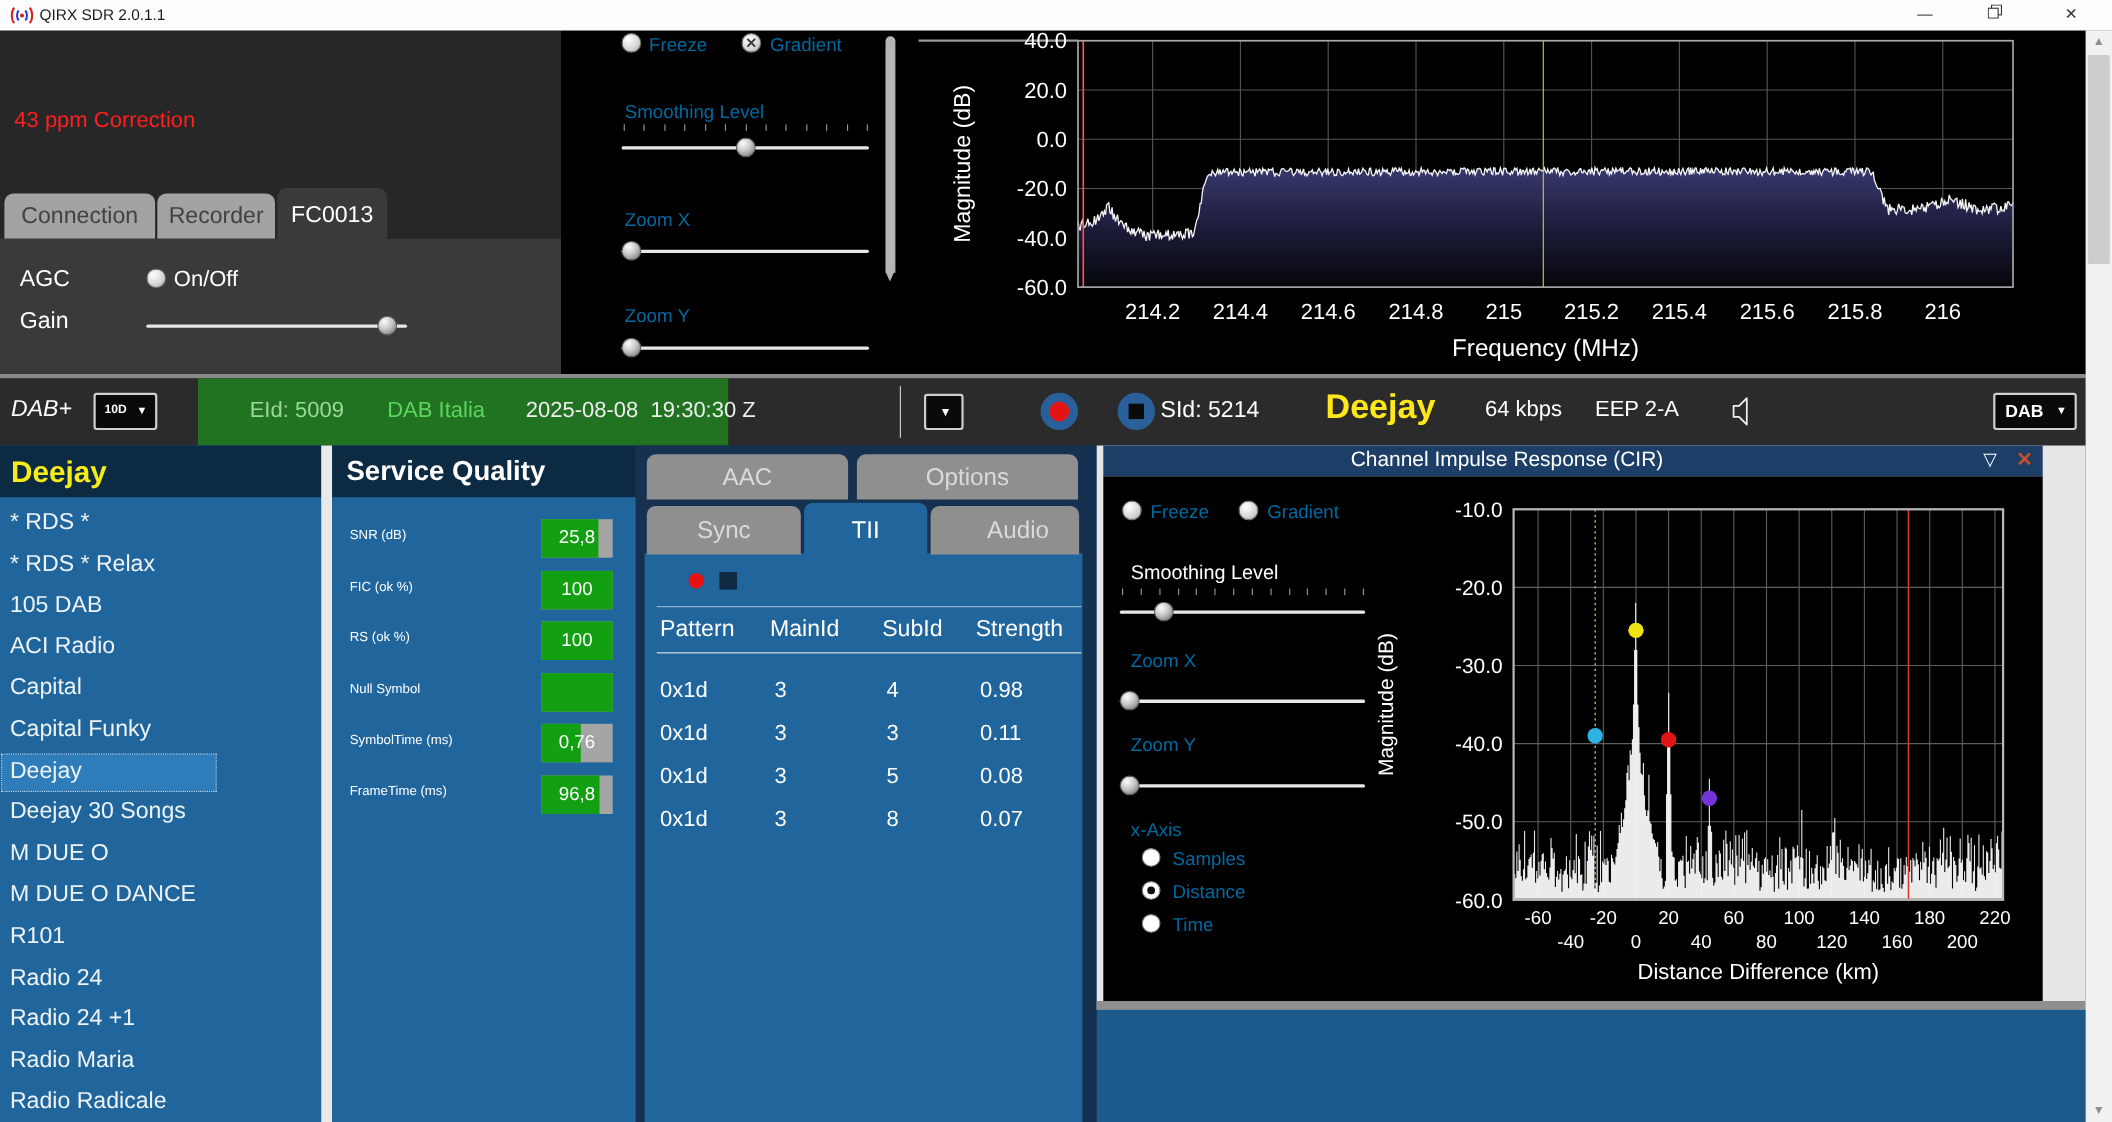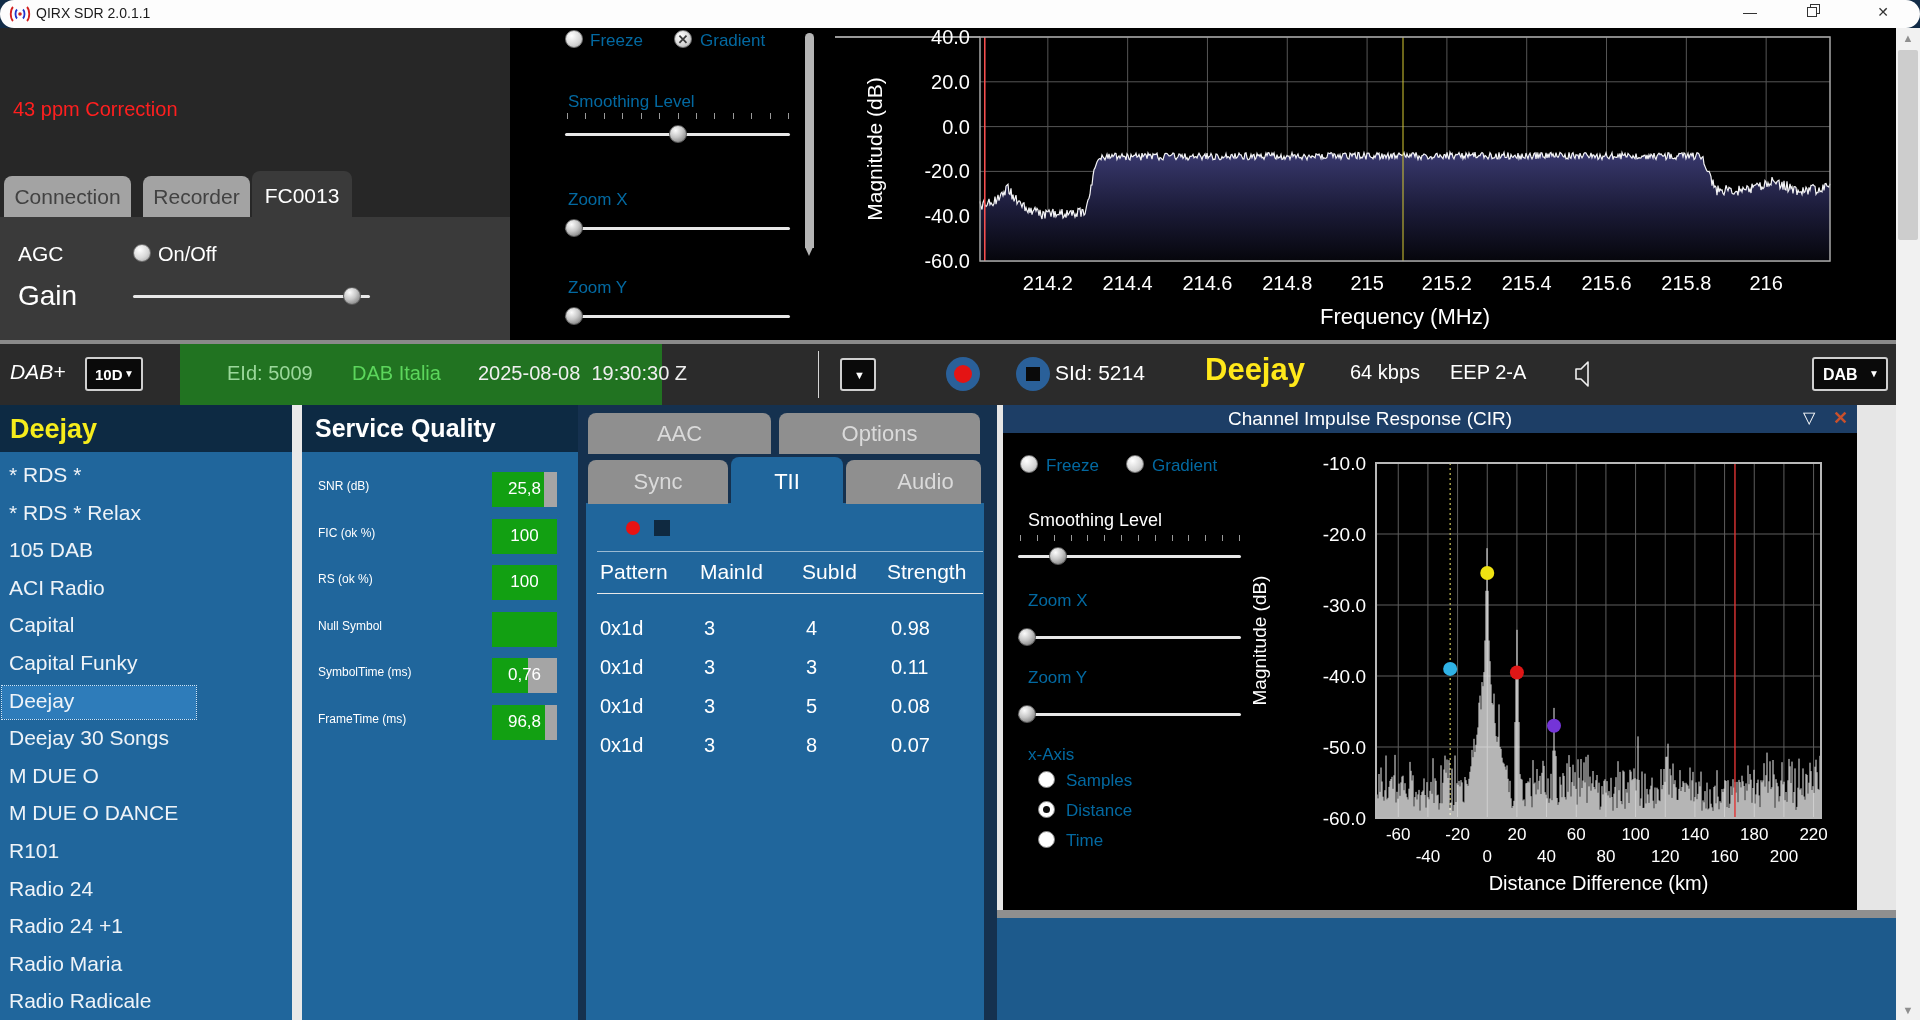--- a/index.html
+++ b/index.html
@@ -1,21 +1,21 @@
 <!DOCTYPE html>
 <html><head>
 <meta charset="utf-8">
 <style>
   html,body{margin:0;padding:0;background:#000;}
   *{box-sizing:border-box;}
   #app{position:relative;width:1920px;height:1020px;overflow:hidden;
        font-family:"Liberation Sans",sans-serif;background:#122c47;}
   .abs{position:absolute;}
   
-  #titlebar{left:0;top:0;width:1920px;height:28px;background:#fdfdfd;color:#1b1b1b;border-radius:14px;}
+  #titlebar{left:0;top:0;width:1920px;height:28px;background:#fdfdfd;color:#1b1b1b;}
   #titlebar .title{left:36px;top:5px;font-size:14px;}
   .winbtn{top:4px;width:30px;height:20px;text-align:center;font-size:14px;color:#333;cursor:default;}
   
   #topsection{left:0;top:28px;width:1896px;height:312px;background:#000;}
   #freq-panel{left:0;top:0;width:510px;height:312px;background:#272727;}
   #freq-display{left:8px;top:0px;color:#fafa28;font-size:55px;letter-spacing:1px;white-space:nowrap;}
   #ppm{left:13px;top:70px;color:#ff1f1f;font-size:20px;}
   .ttab{top:148px;height:41px;background:#a3a3a3;color:#424242;font-size:21px;
         border-radius:8px 8px 0 0;text-align:center;line-height:41px;}
   .ttab.active{top:143px;height:46px;background:#3a3a3a;color:#fff;line-height:50px;}
@@ -101,29 +101,29 @@
       </svg>
     </div>
     <div class="abs winbtn" style="left:1868px">✕</div>
   </div>
 
   <div class="abs" id="topsection">
 
     <div class="abs" id="freq-panel">
       <div class="abs" id="ppm">43 ppm Correction</div>
       <div id="tuner-tabs">
-          <div class="abs ttab" style="left: 4px; width: 127px;">Connection</div>
+          <div class="abs ttab" style="left: 4px; width: 137px;">Connection</div>
           <div class="abs ttab" style="left: 143px; width: 107px;">Recorder</div>
           <div class="abs ttab active" style="left: 252px; width: 100px;">FC0013</div>
         </div>
       <div class="abs" id="freq-content">
         <span class="abs" style="left:18px;top:25px;font-size:21px">AGC</span>
         <span class="abs radio" style="left:133px;top:27px"></span>
         <span class="abs" style="left:158px;top:26px;font-size:20px">On/Off</span>
-        <span class="abs" style="left:18px;top:63px;font-size:28px">Gain</span>
+        <span class="abs" style="left:18px;top:63px;font-size:21px">Gain</span>
         <div class="abs slider" style="left:133px;top:69px;width:237px">
             <div class="track"></div>
             <div class="thumb" style="left: 210.24px;"></div>
           </div>
       </div>
     </div>
 
     <div class="abs" id="spec-controls">
       <span class="abs toggle-circle" style="left:55px;top:2px"></span>
       <span class="abs ctl-label" style="left:80px;top:3px">Freeze</span>
@@ -211,21 +211,21 @@
           <text x="585" y="296" fill="#fff" font-size="22" text-anchor="middle">Frequency (MHz)</text>
           <text x="62" y="121" fill="#fff" font-size="21" text-anchor="middle" transform="rotate(-90 62 121)">Magnitude (dB)</text>
         </svg></div>
   </div>
 
   <div class="abs" id="graybar"></div>
   <div class="abs" id="statusrow">
     <div class="abs" id="status-green"></div>
     <span class="abs" style="left:10px;top:16px;font-size:21px;font-style:italic">DAB+</span>
     <div class="abs dd" style="left:85px;top:13px;width:58px;height:34px">
-      <span class="abs" style="left:8px;top:7px;font-size:15px;font-weight:bold">10D</span>
+      <span class="abs" style="left:8px;top:7px;font-size:11px;font-weight:bold">10D</span>
       <span class="caret">▼</span>
     </div>
     <span class="abs" style="left:227px;top:18px;font-size:20px;color:#9bd89b">EId: 5009</span>
     <span class="abs" style="left:352px;top:18px;font-size:20px;color:#5cd65c">DAB Italia</span>
     <span class="abs" style="left:478px;top:18px;font-size:20px;color:#efefef;white-space:pre">2025-08-08  19:30:30 Z</span>
     <div class="abs" style="left:818px;top:7px;width:1px;height:47px;background:#d5d5d5"></div>
     <div class="abs dd" style="left:840px;top:14px;width:36px;height:33px">
       <span class="abs" style="left:12px;top:9px;font-size:11px">▼</span>
     </div>
     <div class="abs bluecirc" style="left:946px;top:13px">

